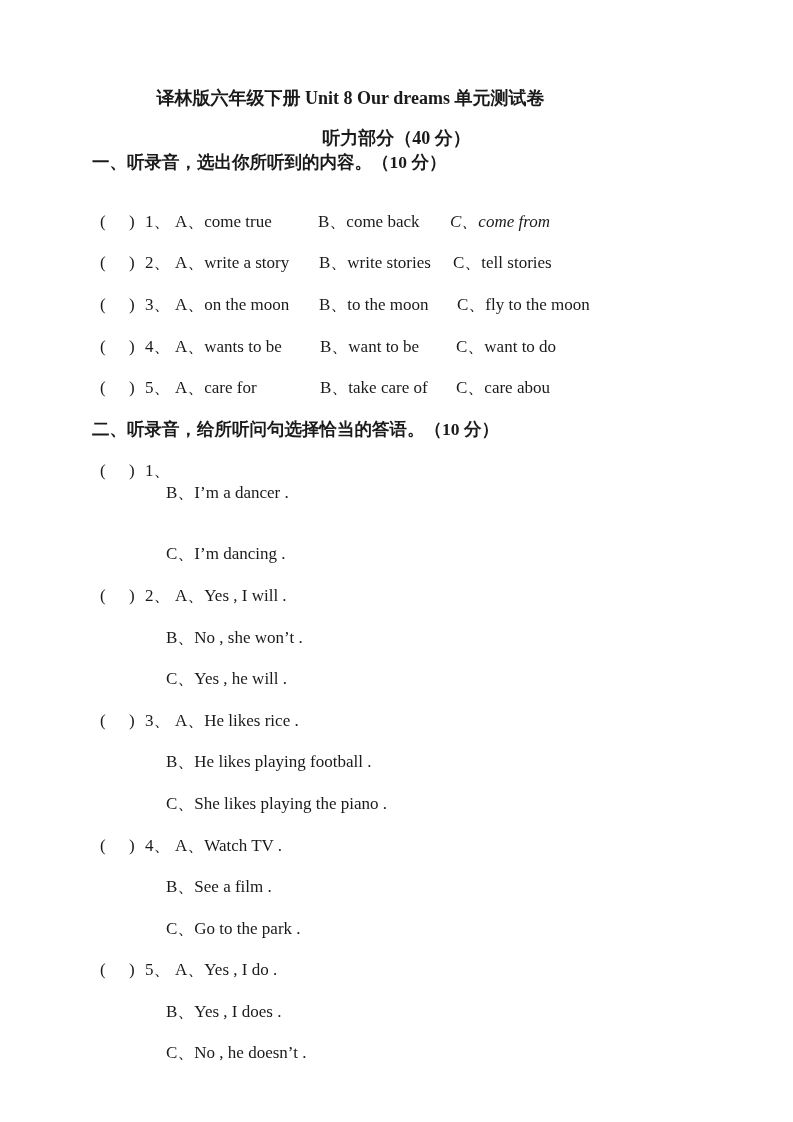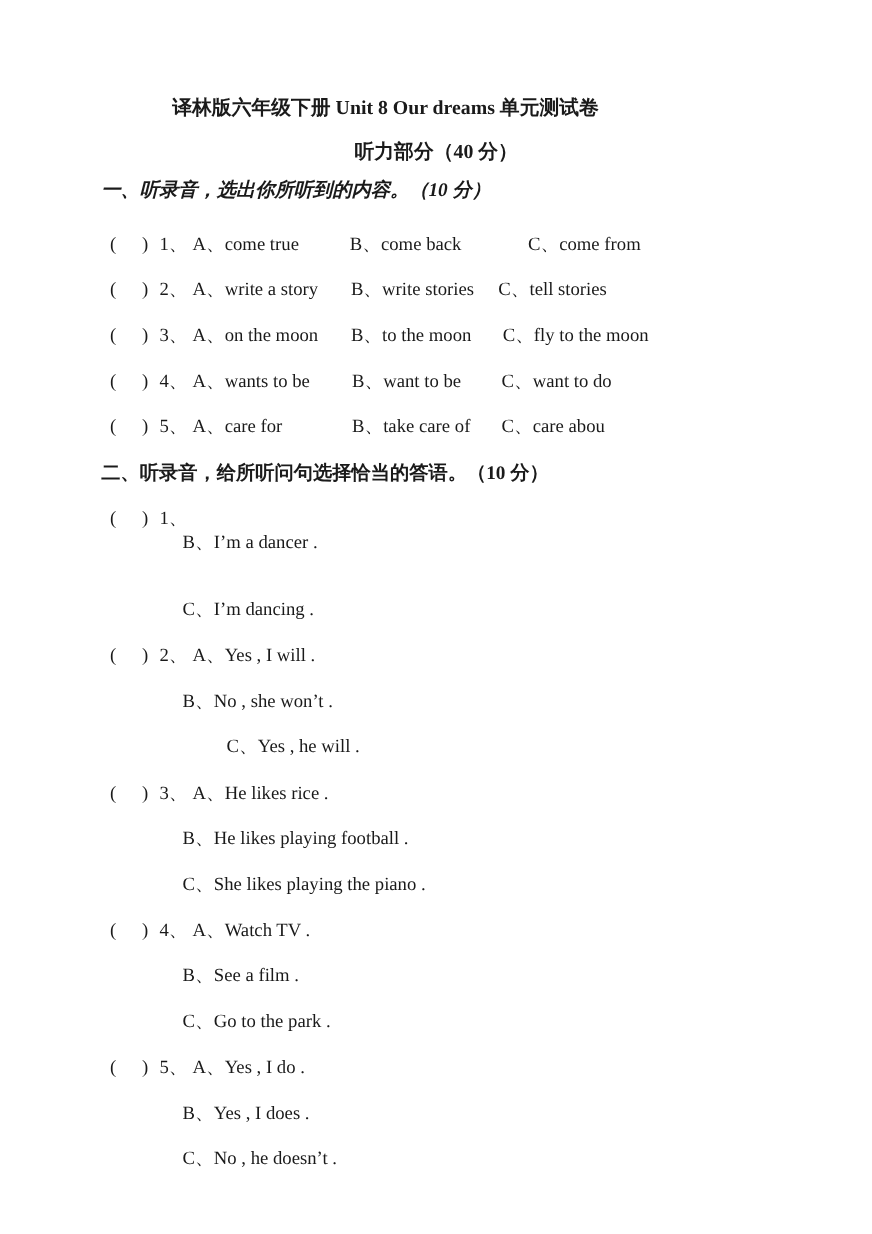--- a/index.html
+++ b/index.html
@@ -17,29 +17,29 @@
   .optB { position: absolute; }
   .optC { position: absolute; }
   .sub { left: 166px; font-size: 17px; height: 24px; line-height: 24px; }
 </style>
 </head>
 <body>
 
 <div class="abs title">译林版六年级下册 Unit 8 Our dreams 单元测试卷</div>
 <div class="abs subtitle">听力部分（40 分）</div>
 
-<div class="abs heading" style="top:160px;font-style:italic;">一、听录音，选出你所听到的内容。（10 分）</div>
+<div class="abs heading" style="top:150px;">一、听录音，选出你所听到的内容。（10 分）</div>
 
 <div class="abs row" style="top:210px; width:520px;">
   <span class="paren">(</span>
   <span class="paren-r">)</span>
   <span class="num">1、</span>
   <span class="optA">A、come true</span>
   <span class="optB" style="left:218px;">B、come back</span>
-  <span class="optC" style="left:380px;">C、come from</span>
+  <span class="optC" style="left:350px;font-style:italic;">C、come from</span>
 </div>
 
 <div class="abs row" style="top:251px; width:520px;">
   <span class="paren">(</span>
   <span class="paren-r">)</span>
   <span class="num">2、</span>
   <span class="optA">A、write a story</span>
   <span class="optB" style="left:219px;">B、write stories</span>
   <span class="optC" style="left:353px;">C、tell stories</span>
 </div>
@@ -81,21 +81,21 @@
 <div class="abs sub" style="top:481px;">B、I’m a dancer .</div>
 <div class="abs sub" style="top:542px;">C、I’m dancing .</div>
 
 <div class="abs row" style="top:584px; width:400px;">
   <span class="paren">(</span>
   <span class="paren-r">)</span>
   <span class="num">2、</span>
   <span class="optA">A、Yes , I will .</span>
 </div>
 <div class="abs sub" style="top:626px;">B、No , she won’t .</div>
-<div class="abs sub" style="top:667px;margin-left:40px;">C、Yes , he will .</div>
+<div class="abs sub" style="top:667px;">C、Yes , he will .</div>
 
 <div class="abs row" style="top:709px; width:400px;">
   <span class="paren">(</span>
   <span class="paren-r">)</span>
   <span class="num">3、</span>
   <span class="optA">A、He likes rice .</span>
 </div>
 <div class="abs sub" style="top:750px;">B、He likes playing football .</div>
 <div class="abs sub" style="top:792px;">C、She likes playing the piano .</div>
 

